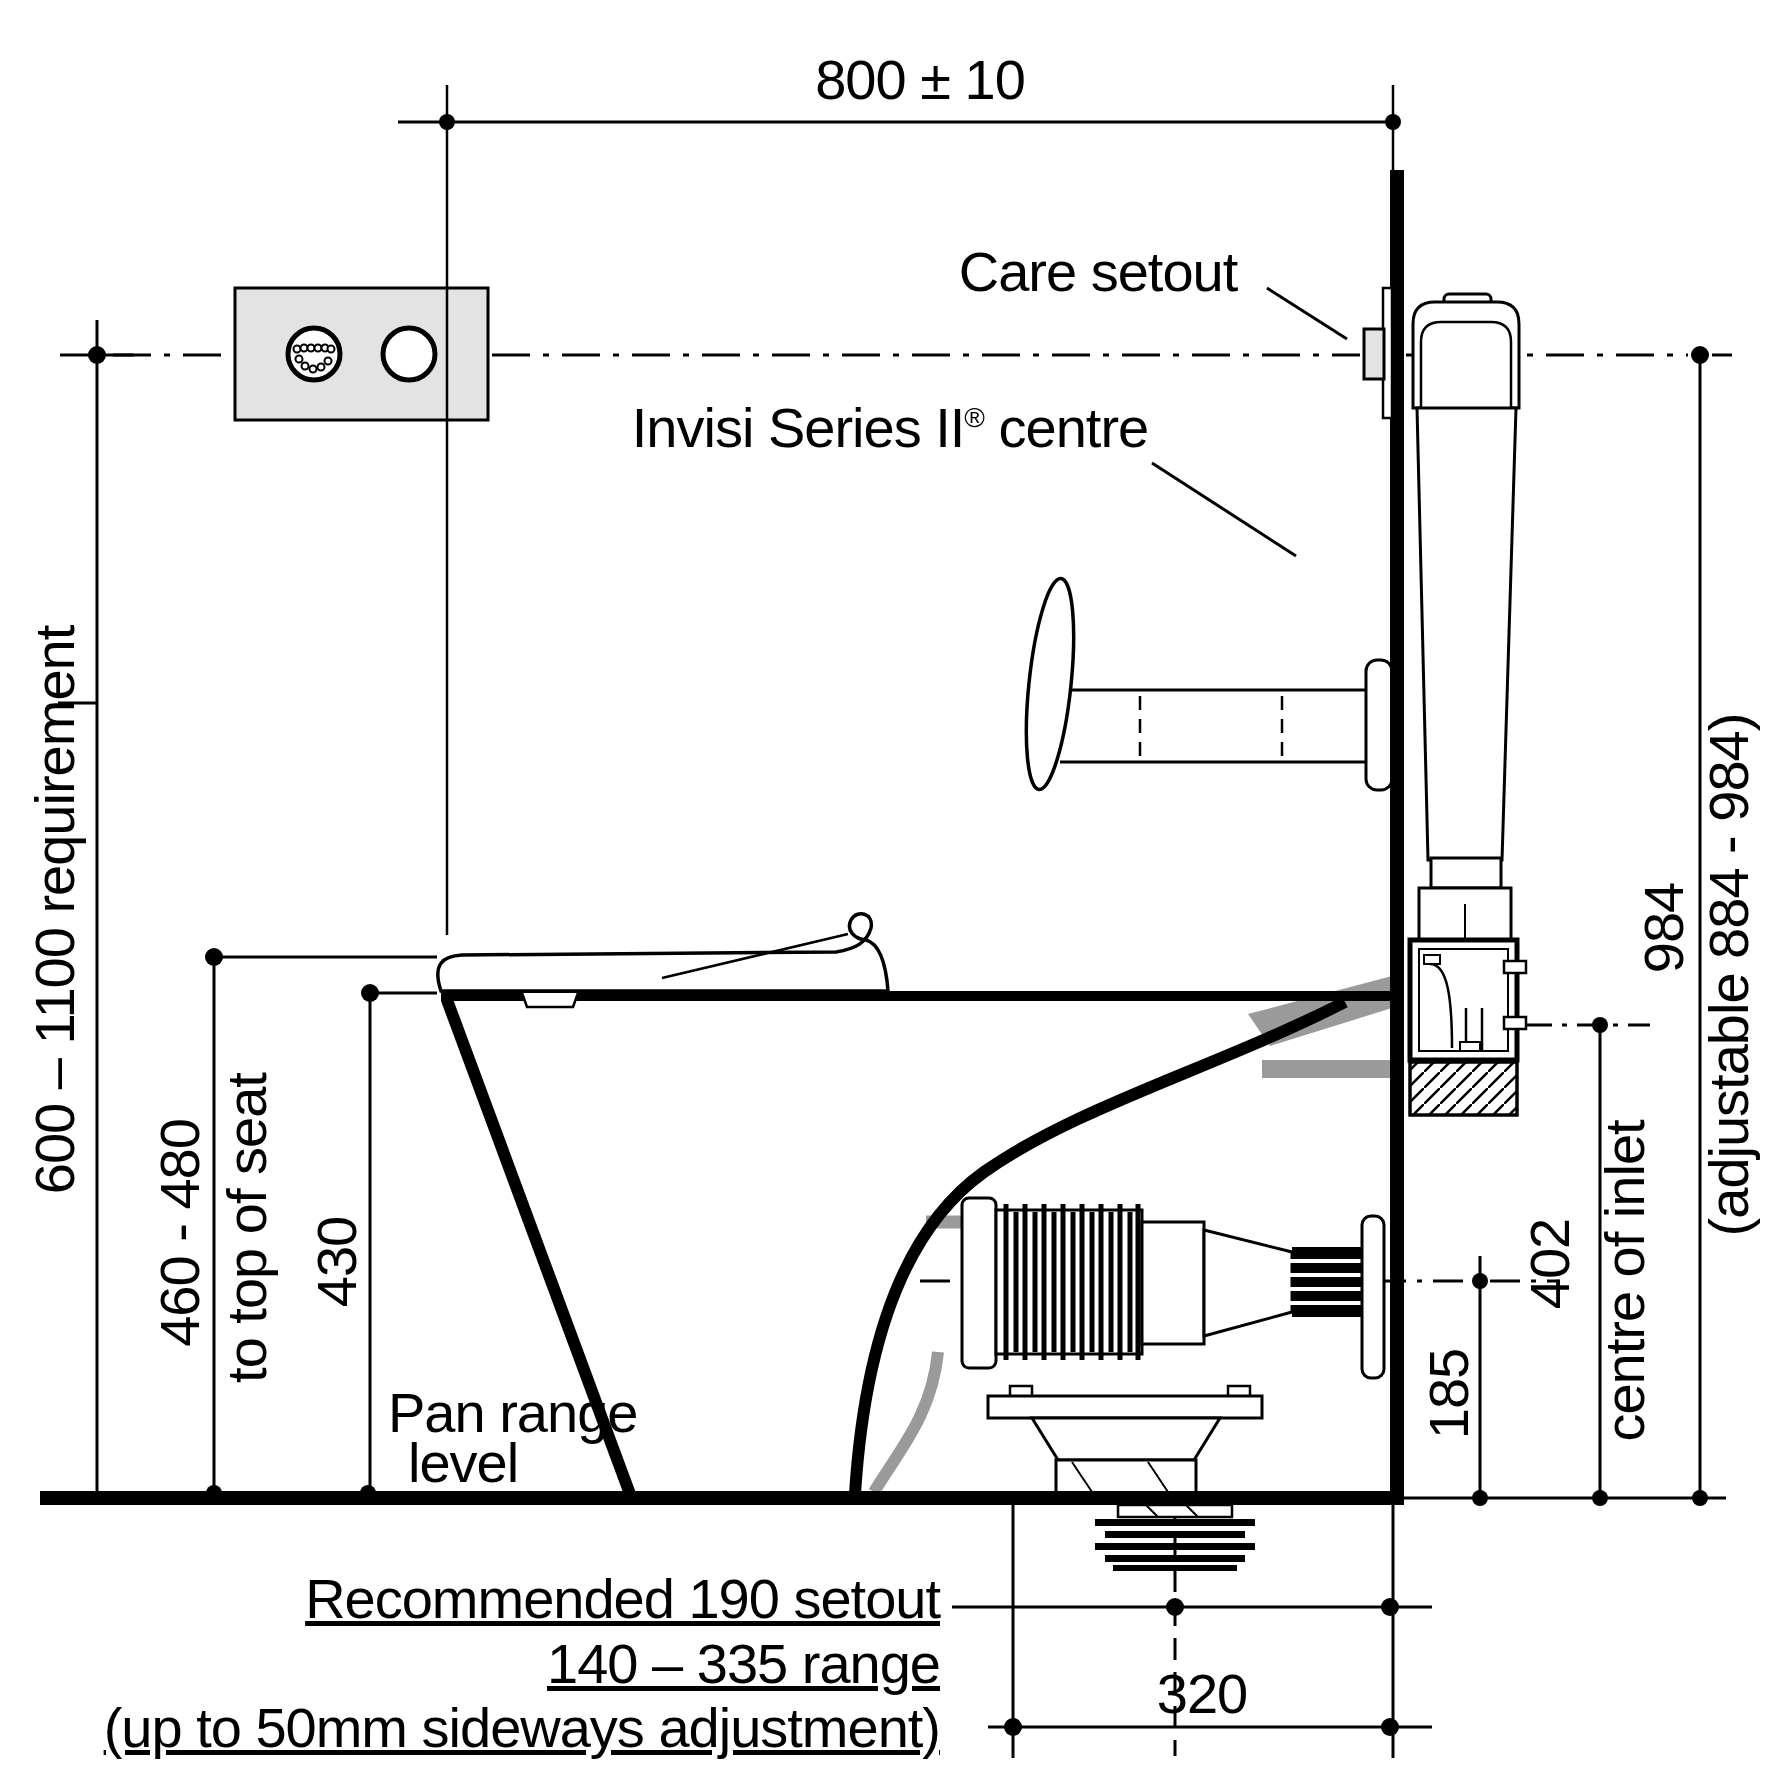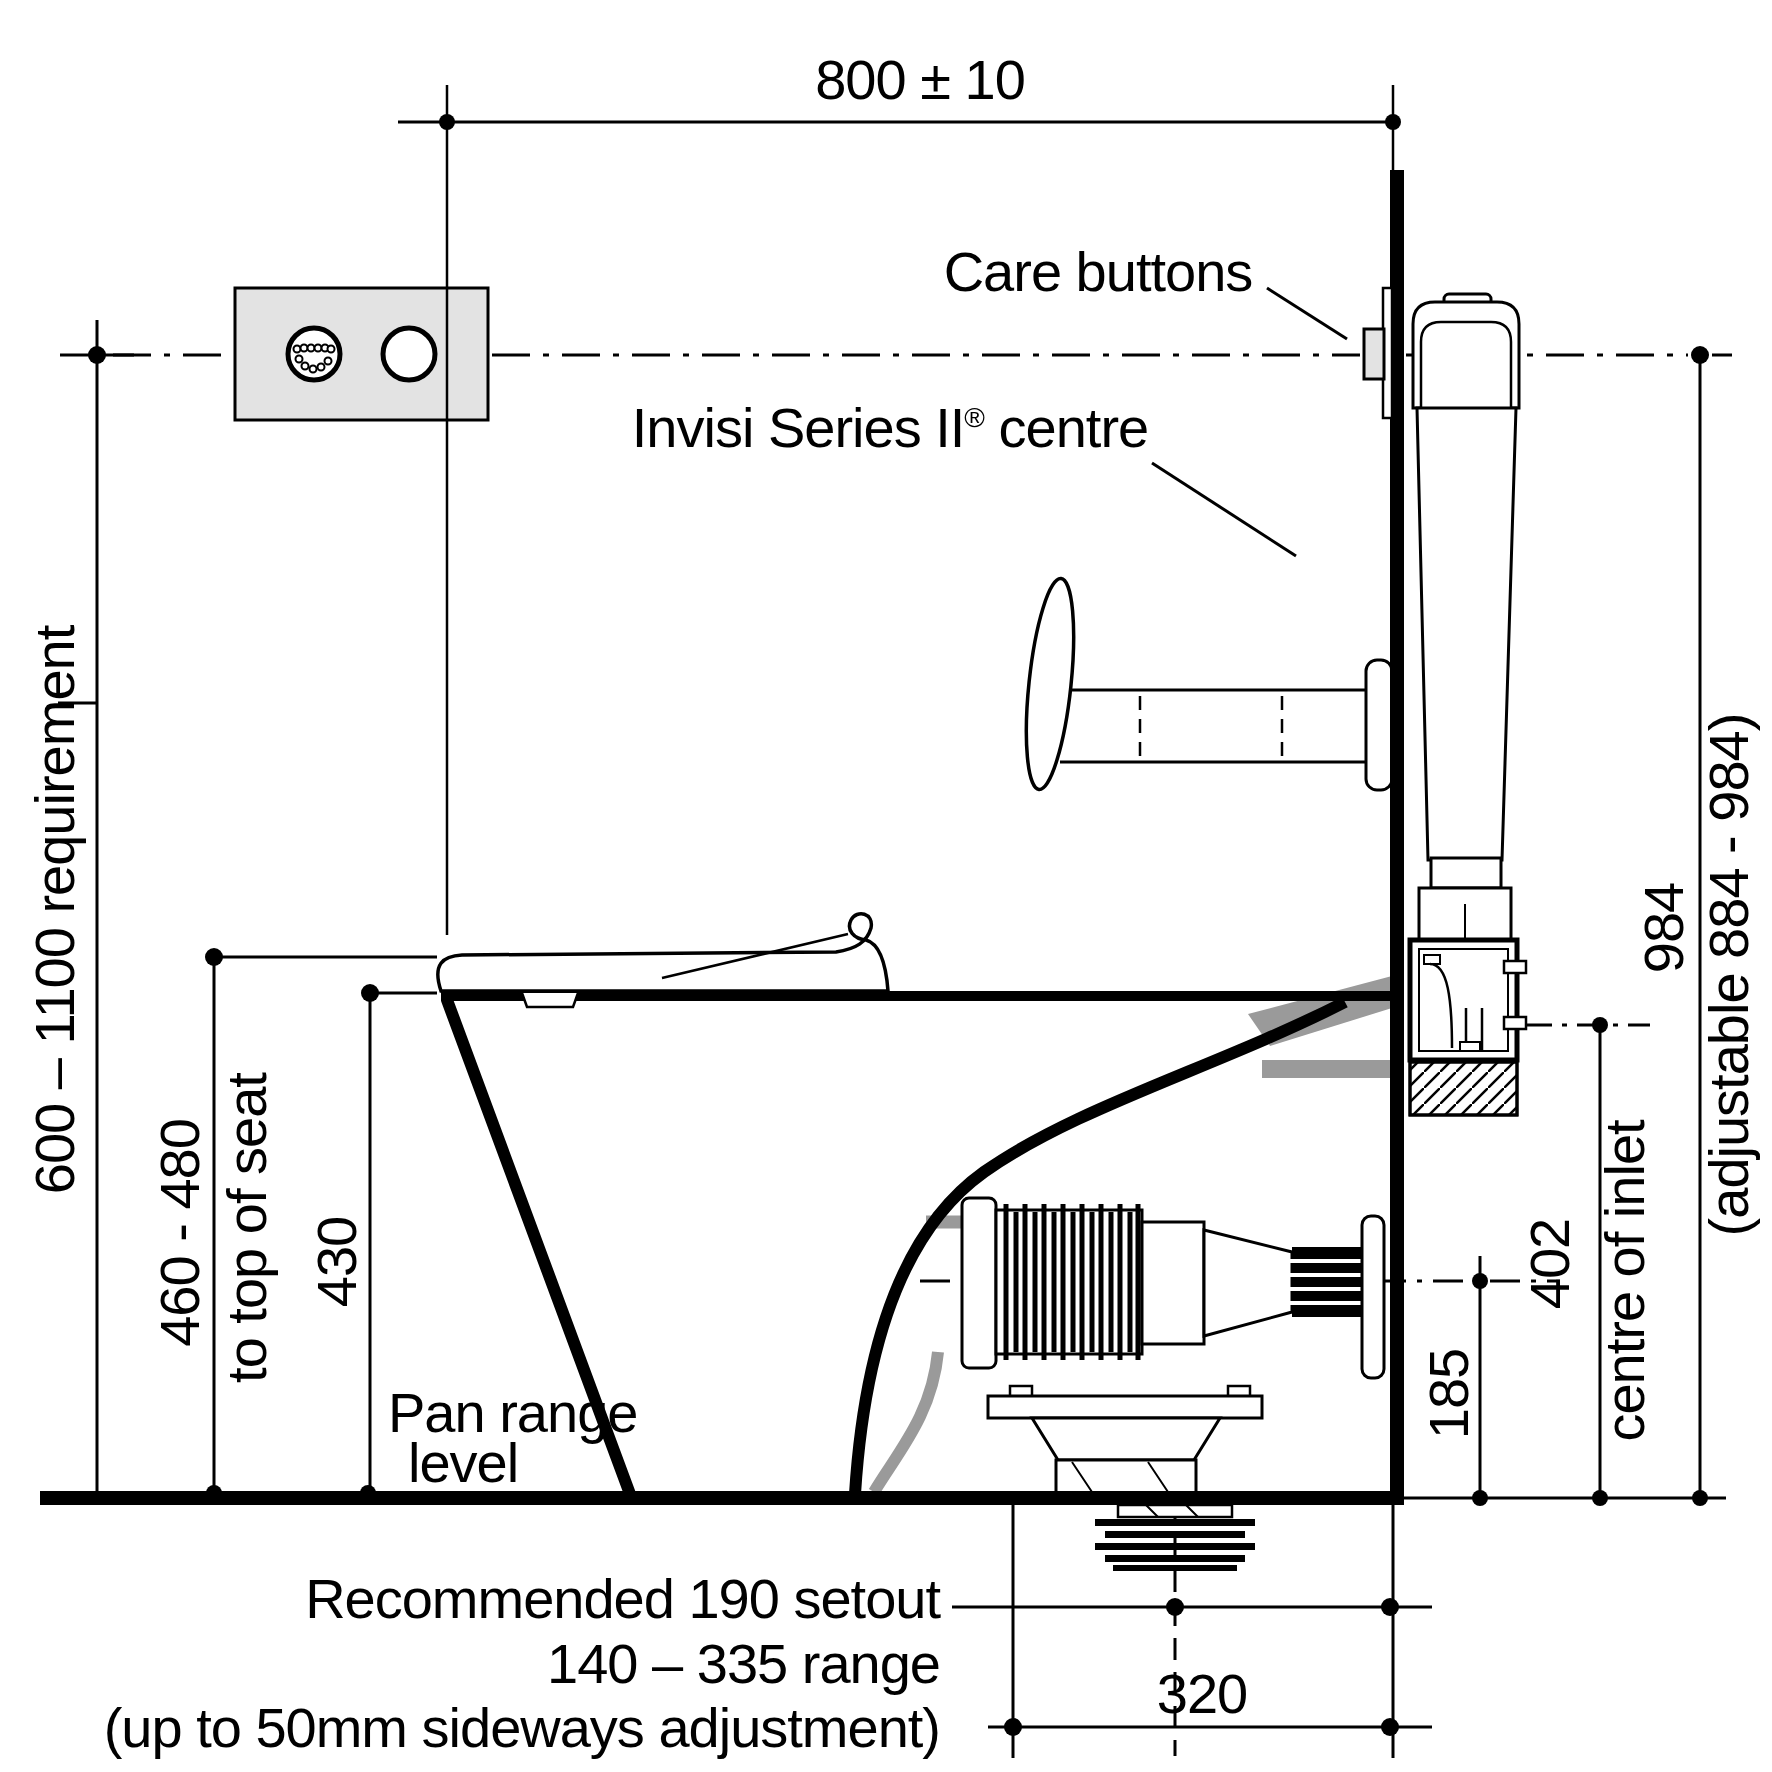--- a/index.html
+++ b/index.html
@@ -3,21 +3,21 @@
 <meta charset="utf-8">
 <style>
   html,body{margin:0;padding:0;background:#fff;}
   .stage{position:relative;width:1772px;height:1772px;background:#ffffff;overflow:hidden;
          font-family:"Liberation Sans", sans-serif;color:#000;}
   .stage svg{position:absolute;left:0;top:0;}
   .lbl{position:absolute;font-size:56px;letter-spacing:-1px;white-space:nowrap;
        transform:translate(-50%,-50%);line-height:1;}
   .lbl.v{transform:translate(-50%,-50%) rotate(-90deg);}
   .lbl.left{transform:translateY(-50%);}
-  .lbl.right{transform:translateY(-50%);text-align:center;}
+  .lbl.right{transform:translateY(-50%);text-align:center;text-decoration:underline;}
   .lbl sup{font-size:0.5em;vertical-align:super;}
 </style>
 </head>
 <body>
 
 <div class="stage">
 
 <svg viewBox="0 0 1772 1772" width="1772" height="1772">
   <defs>
     <pattern id="hatch" patternUnits="userSpaceOnUse" width="16" height="16">
@@ -177,21 +177,21 @@
     <rect x="1424" y="955" width="16" height="9" fill="#fff" stroke-width="2"></rect>
     <path d="M1430,964 C1448,964 1452,1000 1452,1048" stroke-width="2.5" fill="none"></path>
     <path d="M1466,1008 V1050 M1482,1008 V1050" stroke-width="2.5" fill="none"></path>
     <rect x="1460" y="1042" width="20" height="9" fill="#fff" stroke-width="2"></rect>
     <rect x="1410" y="1062" width="107" height="53" fill="#fff" stroke-width="3"></rect>
     <rect x="1410" y="1062" width="107" height="53" fill="url(#hatch)" stroke-width="3"></rect>
   </g>
 </svg>
 
 <div class="lbl" style="left:920px;top:80px">800 ± 10</div>
-<div class="lbl" style="left:1098px;top:272px">Care buttons</div>
+<div class="lbl" style="left:1098px;top:272px">Care setout</div>
 <div class="lbl" style="left:890px;top:428px"><span>Invisi Series II</span><sup>®</sup><span> centre</span></div>
 
 <div class="lbl v" style="left:55px;top:910px">600 – 1100 requirement</div>
 <div class="lbl v" style="left:180px;top:1233px">460 - 480</div>
 <div class="lbl v" style="left:247px;top:1228px">to top of seat</div>
 <div class="lbl v" style="left:337px;top:1262px">430</div>
 
 <div class="lbl left" style="left:388px;top:1413px">Pan range</div>
 <div class="lbl left" style="left:408px;top:1463px">level</div>
 

